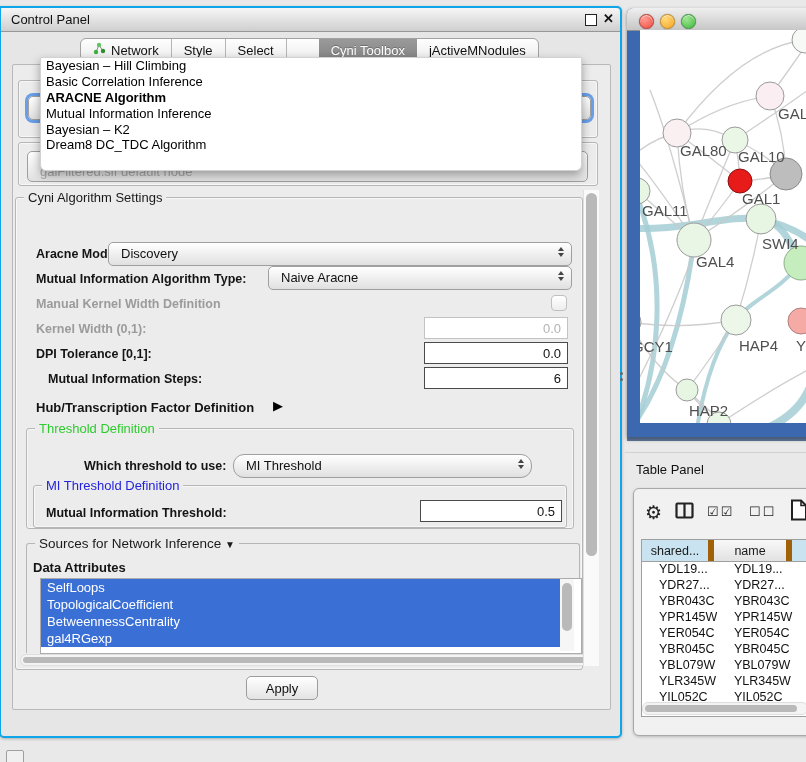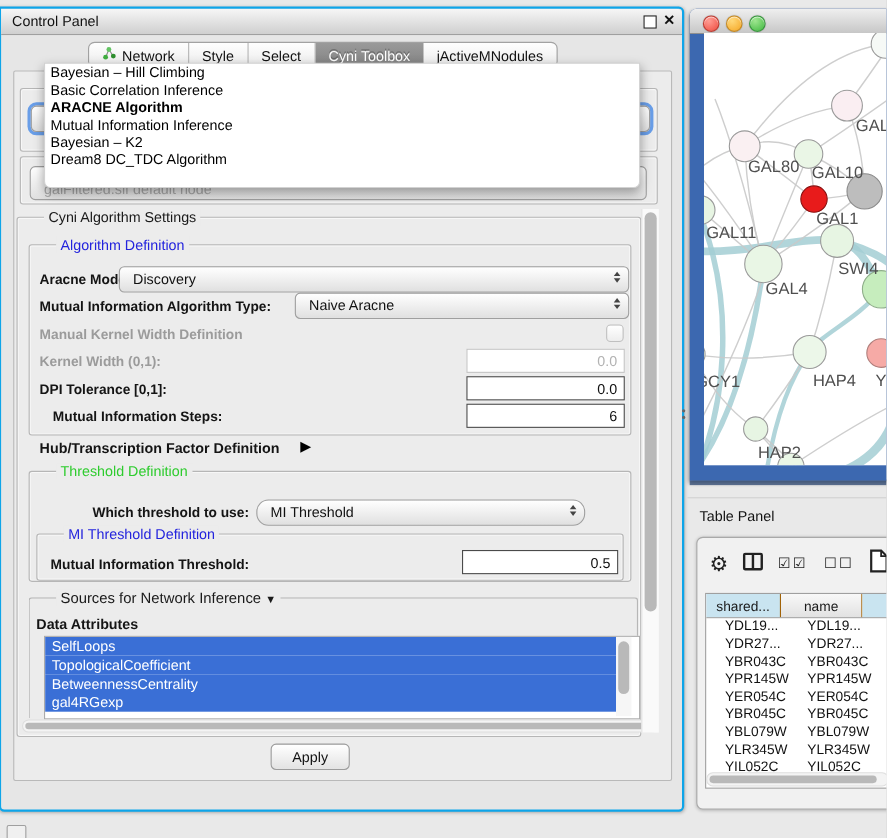--- a/index.html
+++ b/index.html
@@ -15,26 +15,26 @@
             border-radius:5px 5px 0 0;font-size:13px;}
   .titlebar .t{position:absolute;left:10px;top:4px;color:#111;}
 
   
   .seg-strip{position:absolute;display:flex;height:22px;border:1px solid #a2a2a2;border-radius:6px;
              overflow:hidden;background:linear-gradient(#fefefe,#ececec);font-size:13px;}
   .seg{display:flex;align-items:center;padding:0 12px;border-right:1px solid #b5b5b5;
        color:#111;white-space:nowrap;cursor:default;}
   .seg:last-child{border-right:none;}
   .seg.sel{background:linear-gradient(#9a9a9a,#828282);color:#fff;border-right:none;
-           text-shadow:0 -1px 0 rgba(0,0,0,.25);}
+           text-shadow:0 -1px 0 rgba(0,0,0,.25);margin-left:32px;}
   .seg .net-ico{margin-right:5px;}
 
   
   .group{position:absolute;border:1px solid #b6b6b6;border-radius:3px;box-shadow:inset 0 0 0 1px rgba(255,255,255,.6);}
-  .gtitle{position:absolute;top:-8px;left:8px;background:#ececec;padding:0 4px;font-size:13px;white-space:nowrap;margin-left:16px;}
+  .gtitle{position:absolute;top:-8px;left:8px;background:#ececec;padding:0 4px;font-size:13px;white-space:nowrap;}
   .blue{color:#2323dd;} .green{color:#2ecc2e;}
 
   
   .lbl{position:absolute;font-size:12.5px;font-weight:bold;color:#141414;white-space:nowrap;}
   .lbl.dis{color:#9b9b9b;}
   .combo{position:absolute;height:22px;background:linear-gradient(#ffffff,#e0e0e0);
          border:1px solid #9f9f9f;border-radius:5px;font-size:13px;}
   .combo .cv{position:absolute;left:12px;top:3px;color:#111;white-space:nowrap;}
   .combo .arr{position:absolute;right:7px;top:4px;}
   .arr i{display:block;width:0;height:0;border-left:3.5px solid transparent;border-right:3.5px solid transparent;}
@@ -83,21 +83,21 @@
 
   
   #tp-title{position:absolute;left:636px;top:462px;font-size:13px;color:#111;}
   #tp-sep{position:absolute;left:625px;top:452px;width:181px;height:1px;background:#d2d2d2;}
   #table-win{position:absolute;left:633px;top:488px;width:180px;height:246px;background:#f1f1f1;
              border:1px solid #a9a9a9;border-radius:6px;box-shadow:0 1px 3px rgba(0,0,0,.2);}
   .tb-ico{position:absolute;color:#222;}
   #data-table{position:absolute;left:7px;top:50px;width:172px;height:176px;background:#fff;
               border:1px solid #9f9f9f;overflow:hidden;font-size:12.5px;}
   .th-row{display:flex;height:21px;border-bottom:1px solid #9f9f9f;}
-  .th{display:flex;align-items:center;justify-content:center;border-right:1px solid #a16207;
+  .th{display:flex;align-items:center;justify-content:center;border-right:6px solid #a16207;
       background:linear-gradient(#f8f8f8,#e2e2e2);overflow:hidden;white-space:nowrap;}
   .th.selcol{background:#c9e4f0;}
   .td-row{display:flex;height:16px;}
   .td{padding-left:17px;overflow:hidden;white-space:nowrap;color:#111;}
   .c1{width:67px;} .c2{width:73px;} .c3{flex:1;}
 
   .mini-sq{position:absolute;left:6px;top:750px;width:16px;height:14px;border:1px solid #9f9f9f;
            background:#f0f0f0;border-radius:2px;}
 </style>
 </head>
@@ -157,23 +157,20 @@
         <div class="dd-item">Mutual Information Inference</div>
         <div class="dd-item">Bayesian – K2</div>
         <div class="dd-item">Dream8 DC_TDC Algorithm</div>
       </div>
   </div>
 
   <div class="group" style="left:15px;top:197px;width:566px;height:471px;">
     <span class="gtitle">Cyni Algorithm Settings</span>
   </div>
 
-  <div class="group" style="left:26px;top:222px;width:546px;height:172px;">
-    <span class="gtitle blue">Algorithm Definition</span>
-  </div>
   <span class="lbl" style="left:36px;top:247px;">Aracne Mode:</span>
   <div class="combo" style="left:108px;top:242px;width:462px;">
     <span class="cv">Discovery</span>
     <span class="arr">
         <i class="up"></i>
         <i class="dn"></i>
       </span>
   </div>
   <span class="lbl" style="left:36px;top:272px;">Mutual Information Algorithm Type:</span>
   <div class="combo" style="left:268px;top:266px;width:302px;">

